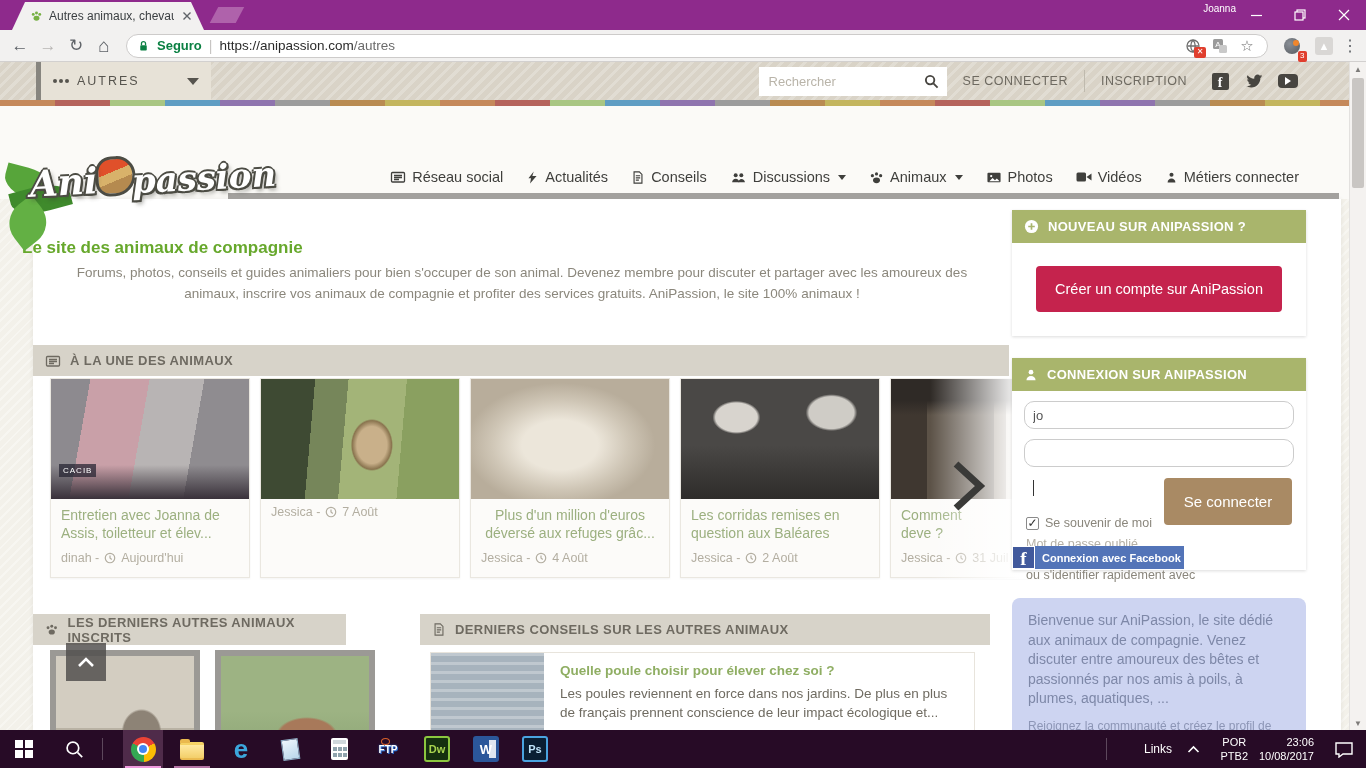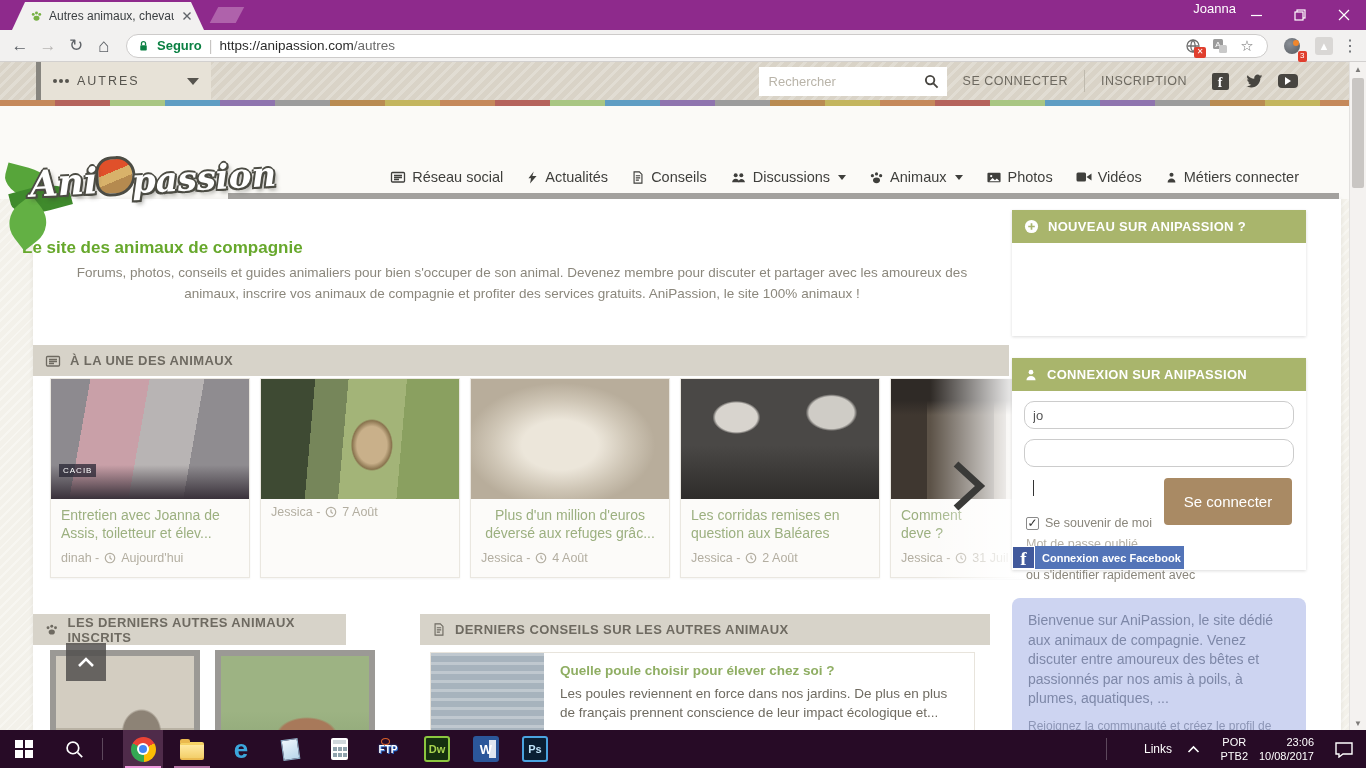--- a/index.html
+++ b/index.html
@@ -8,21 +8,21 @@
 
   
   #titlebar{position:absolute;top:0;left:0;width:1366px;height:30px;background:#8e2a8c;}
   #tab{position:absolute;left:12px;top:2px;width:192px;height:28px;background:#f2f1f0;
     clip-path:polygon(13px 0,179px 0,192px 28px,0 28px);
     display:flex;align-items:center;padding:0 10px 0 18px;gap:6px;}
   #tab .tab-title{font-size:12px;color:#3c4043;white-space:nowrap;overflow:hidden;max-width:128px;}
   .tab-close{width:14px;height:14px;margin-left:auto;position:relative;}
   .tab-close svg{display:block;}
   #newtab-shape{position:absolute;left:214px;top:7px;width:26px;height:16px;background:#af62ab;transform:skewX(-28deg);}
-  .win-user{position:absolute;right:130px;top:0;height:16px;display:flex;align-items:center;color:#fff;font-size:13px;}
+  .win-user{position:absolute;right:130px;top:0;height:16px;display:flex;align-items:center;color:#fff;font-size:10px;}
   .win-btn{position:absolute;top:0;width:44px;height:30px;display:flex;align-items:center;justify-content:center;}
   #btn-min{right:88px;} #btn-restore{right:44px;} #btn-close{right:0;}
 
   #toolbar{position:absolute;top:30px;left:0;width:1366px;height:32px;background:#f2f1f0;border-bottom:1px solid #d2d0cf;
     display:flex;align-items:center;padding:0 6px;}
   .nav-ico{width:28px;height:26px;display:flex;align-items:center;justify-content:center;
     font-size:17px;color:#5f6368;flex:0 0 auto;}
   .nav-ico.disabled{color:#b8b6b4;}
   #addressbar{height:24px;flex:1;margin:0 8px;background:#fff;border:1px solid #cdcbca;border-radius:13px;
     display:flex;align-items:center;padding:0 10px;gap:7px;min-width:0;}
@@ -500,20 +500,21 @@
   </div>
 
   <div class="sb-box" id="sb-signup">
     <div class="sb-head">
       <svg width="15" height="15" viewBox="0 0 16 16">
           <circle cx="8" cy="8" r="7" fill="#fff"></circle>
           <path d="M8 4.5v7M4.5 8h7" stroke="#a9b56c" stroke-width="1.8"></path>
         </svg>
       <span>NOUVEAU SUR ANIPASSION ?</span>
     </div>
+    <button id="signup-btn">Créer un compte sur AniPassion</button>
   </div>
 
   <div class="sb-box" id="sb-login">
     <div class="sb-head">
       <svg width="14" height="14" viewBox="0 0 16 16" fill="#fff">
           <circle cx="8" cy="4.8" r="2.7"></circle>
           <path d="M2.8 14c0-2.9 2.3-5 5.2-5s5.2 2.1 5.2 5z"></path>
         </svg>
       <span>CONNEXION SUR ANIPASSION</span>
     </div>

